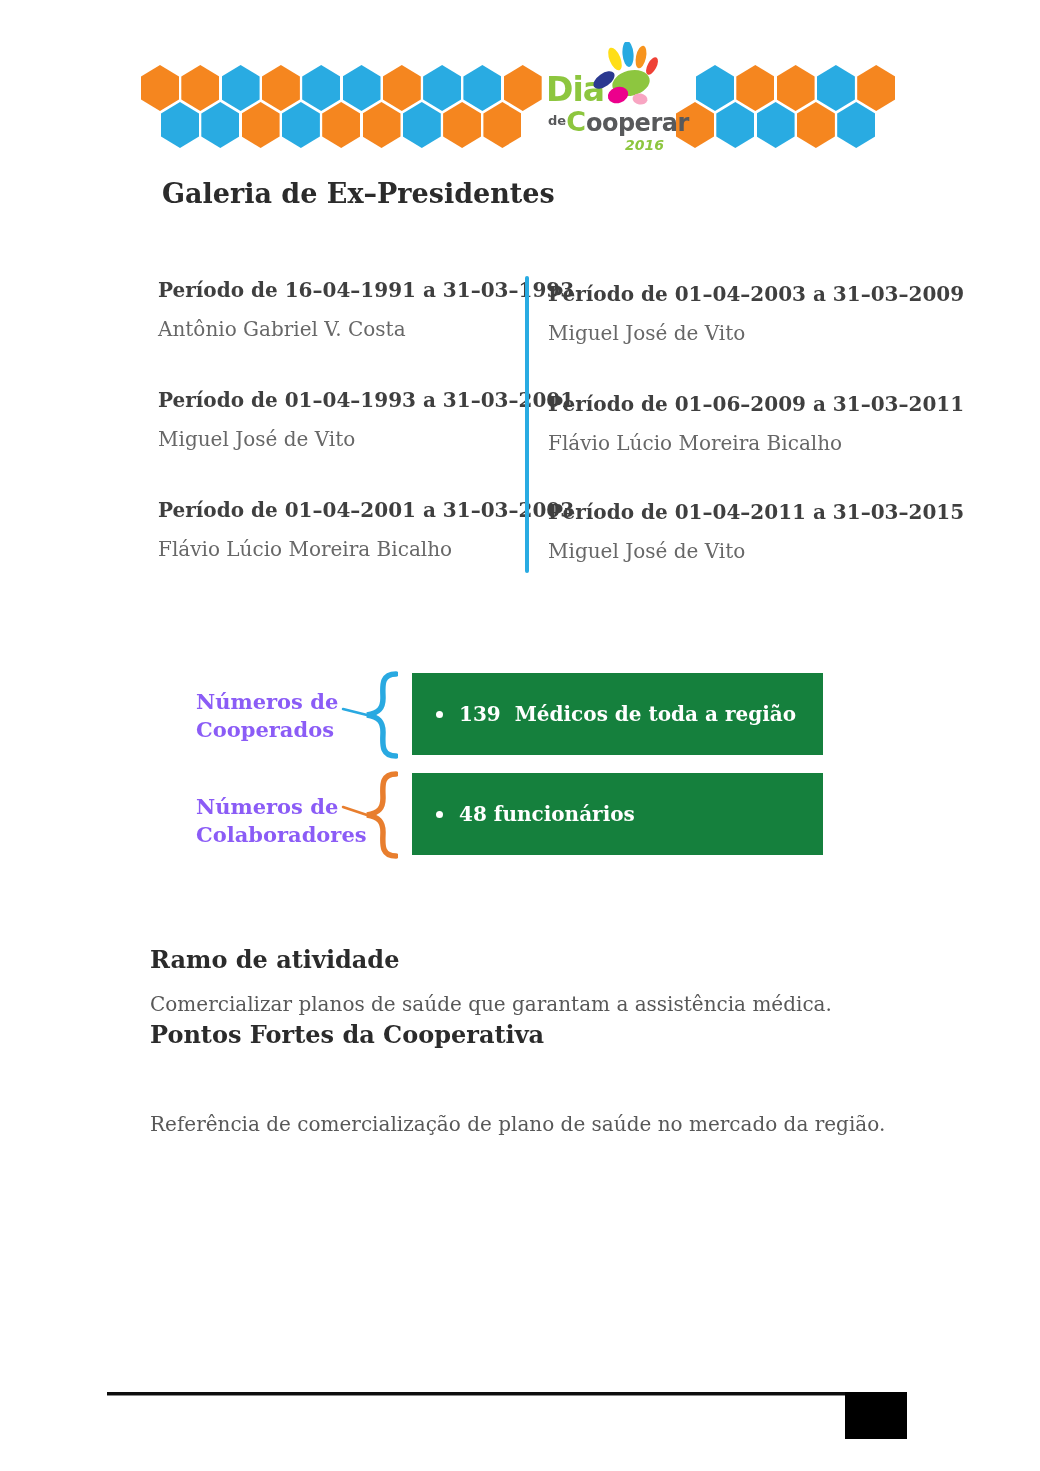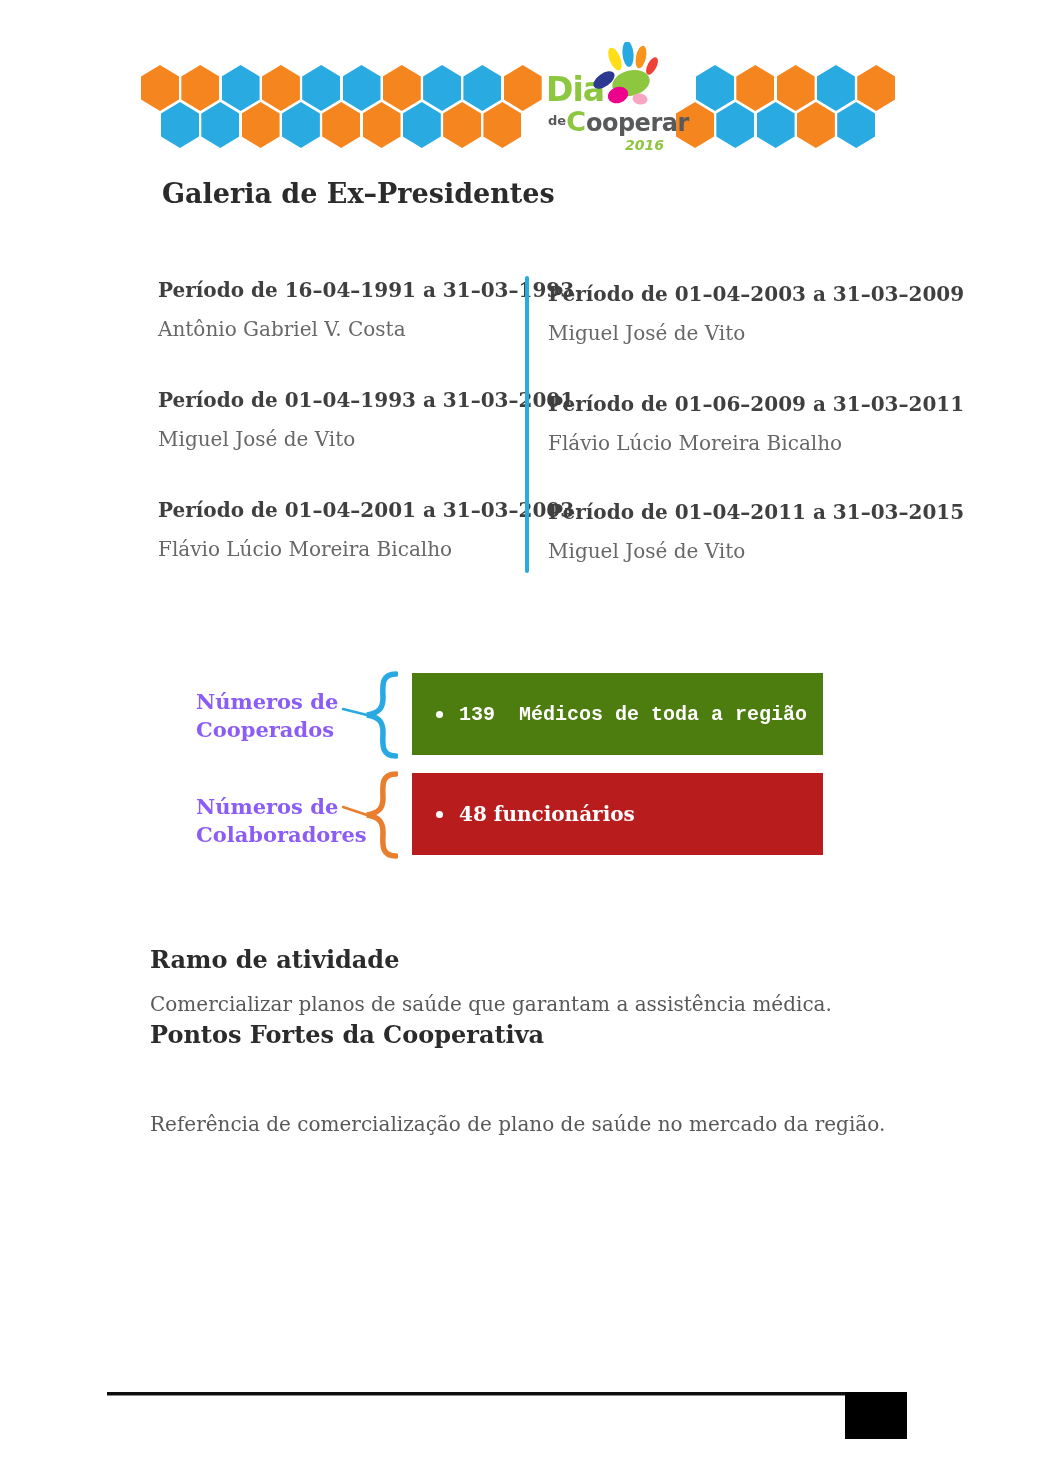--- a/index.html
+++ b/index.html
@@ -119,34 +119,34 @@
 <div>
 
   <div class="stat-label" style="top:688px">
     <span>Números de</span><br>
     <span>Cooperados</span>
   </div>
   <svg class="brace" style="left:340px;top:670px" viewBox="0 0 58 90">
     <path d="M56,4 C40,4 43,18 43,28 C43,38 39,43 27,45 C39,47 43,52 43,62 C43,72 40,86 56,86" fill="none" stroke-width="5.5" stroke-linecap="round" stroke="#29A9E1"></path>
     <path d="M3,39 L27,45" fill="none" stroke-width="2.5" stroke-linecap="round" stroke="#29A9E1"></path>
   </svg>
-  <div class="stat-box" style="top: 673px; background: #4d7c0f; font-family: Liberation Mono, monospace;">
+  <div class="stat-box" style="top: 673px; background: #15803d;">
     <span class="stat-bullet"></span>
     <span class="stat-value">139  Médicos de toda a região</span>
   </div>
 
   <div class="stat-label" style="top:793px">
     <span>Números de</span><br>
     <span>Colaboradores</span>
   </div>
   <svg class="brace" style="left:340px;top:770px" viewBox="0 0 58 90">
     <path d="M56,4 C40,4 43,18 43,28 C43,38 39,43 27,45 C39,47 43,52 43,62 C43,72 40,86 56,86" fill="none" stroke-width="5.5" stroke-linecap="round" stroke="#E87E2E"></path>
     <path d="M3,37 L27,45" fill="none" stroke-width="2.5" stroke-linecap="round" stroke="#E87E2E"></path>
   </svg>
-  <div class="stat-box" style="top: 773px; background: #b91c1c;">
+  <div class="stat-box" style="top: 773px; background: #15803d;">
     <span class="stat-bullet"></span>
     <span class="stat-value">48 funcionários</span>
   </div>
 
 </div>
 
 <div>
   <h2 class="section-heading" style="top:945px;margin:0">Ramo de atividade</h2>
   <p class="section-body" style="top:992px;margin:0">Comercializar planos de saúde que garantam a assistência médica.</p>
 

